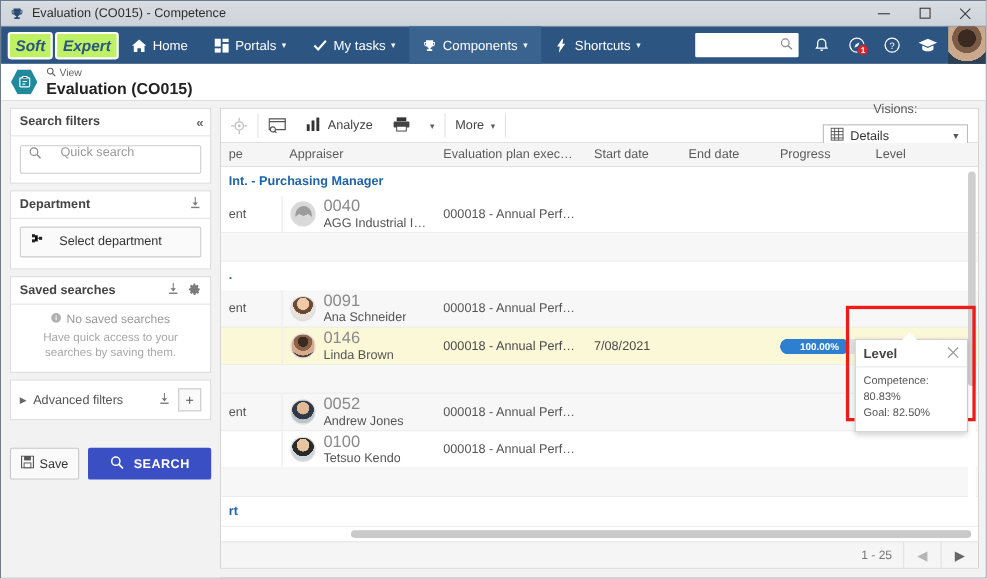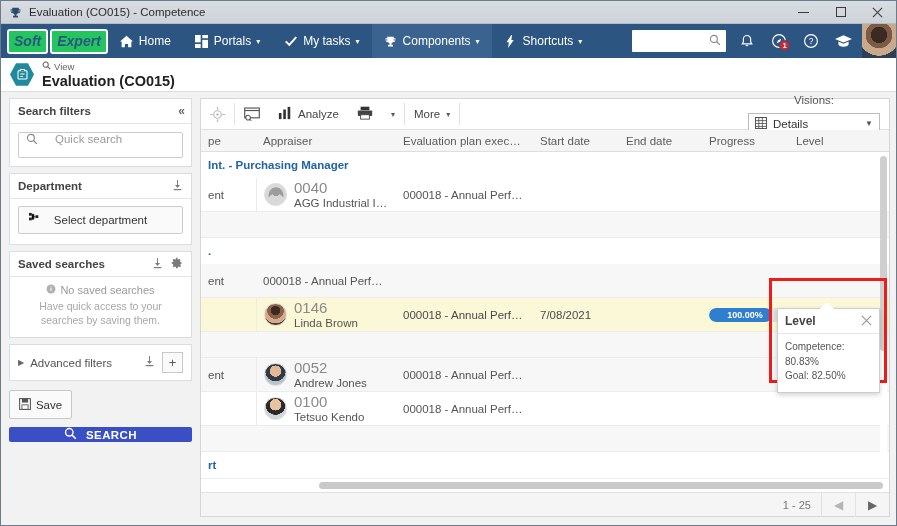--- a/index.html
+++ b/index.html
@@ -55,21 +55,21 @@
     display: flex; align-items: center;
     flex: 0 0 auto;
     position: relative;
   }
   .logo {
     margin-left: 6px;
     display: flex; align-items: center;
     height: 21px;
   }
   .logo .soft, .logo .expert {
-    background: #22c55e; color: #2c5582;
+    background: #bef264; color: #2c5582;
     font-weight: bold; font-style: italic;
     font-size: 14px; line-height: 1;
     padding: 3px 5px 4px 5px;
     border-radius: 3px;
   }
   .logo .soft { border: 2px solid #fff; }
   .logo .expert { margin-left: 2px; border: 2px solid #fff; }
   .navitem {
     display: flex; align-items: center; gap: 5px;
     height: 34px; padding: 0 12px;
@@ -164,21 +164,21 @@
   .advrow {
     display:flex; align-items:center; gap:6px;
     padding: 7px 8px; font-size:11.5px; color:#555;
   }
   .advrow .tri { font-size:8px; color:#666; }
   .advrow .right { margin-left:auto; display:flex; align-items:center; gap:7px; color:#7b7b7b; }
   .plusbox {
     width:21px; height:21px; border:1px solid #c8c8c8; background:#fafafa;
     display:flex; align-items:center; justify-content:center; font-size:13px; color:#555;
   }
-  .btnrow { display:flex; gap:8px; margin-top:9px;flex-direction:column; }
+  .btnrow { display:flex; gap:8px; margin-top:25px; }
   .btn-save {
     width:63px; height:29px; border:1px solid #c8c8c8; background:#fafafa;
     display:flex; align-items:center; justify-content:center; gap:5px;
     font-size:11.5px; color:#333; border-radius:2px;
   }
   .btn-search {
     flex:1; height:29px; background:#3b4fc4; color:#fff;
     display:flex; align-items:center; justify-content:center; gap:9px;
     font-size:11.5px; font-weight:bold; letter-spacing:.4px; border-radius:2px;
   }
@@ -697,20 +697,27 @@
               <div class="cell c-prog"></div>
               <div class="cell c-level"></div>
               <div class="cell c-pad"></div>
             </div>
             <div class="spacer-row"></div>
             <div class="group-row">
               <span>.</span>
             </div>
             <div class="row alt">
               <div class="cell c-type">ent</div>
+              <div class="cell c-appr appr">
+                <div class="ava p1"></div>
+                <div class="appr-txt">
+                  <div class="appr-id">0091</div>
+                  <div class="appr-nm">Ana Schneider</div>
+                </div>
+              </div>
               <div class="cell c-plan">000018 - Annual Performance Ev...</div>
               <div class="cell c-start"></div>
               <div class="cell c-end"></div>
               <div class="cell c-prog"></div>
               <div class="cell c-level"></div>
               <div class="cell c-pad"></div>
             </div>
             <div class="row sel">
               <div class="cell c-type"></div>
               <div class="cell c-appr appr">

